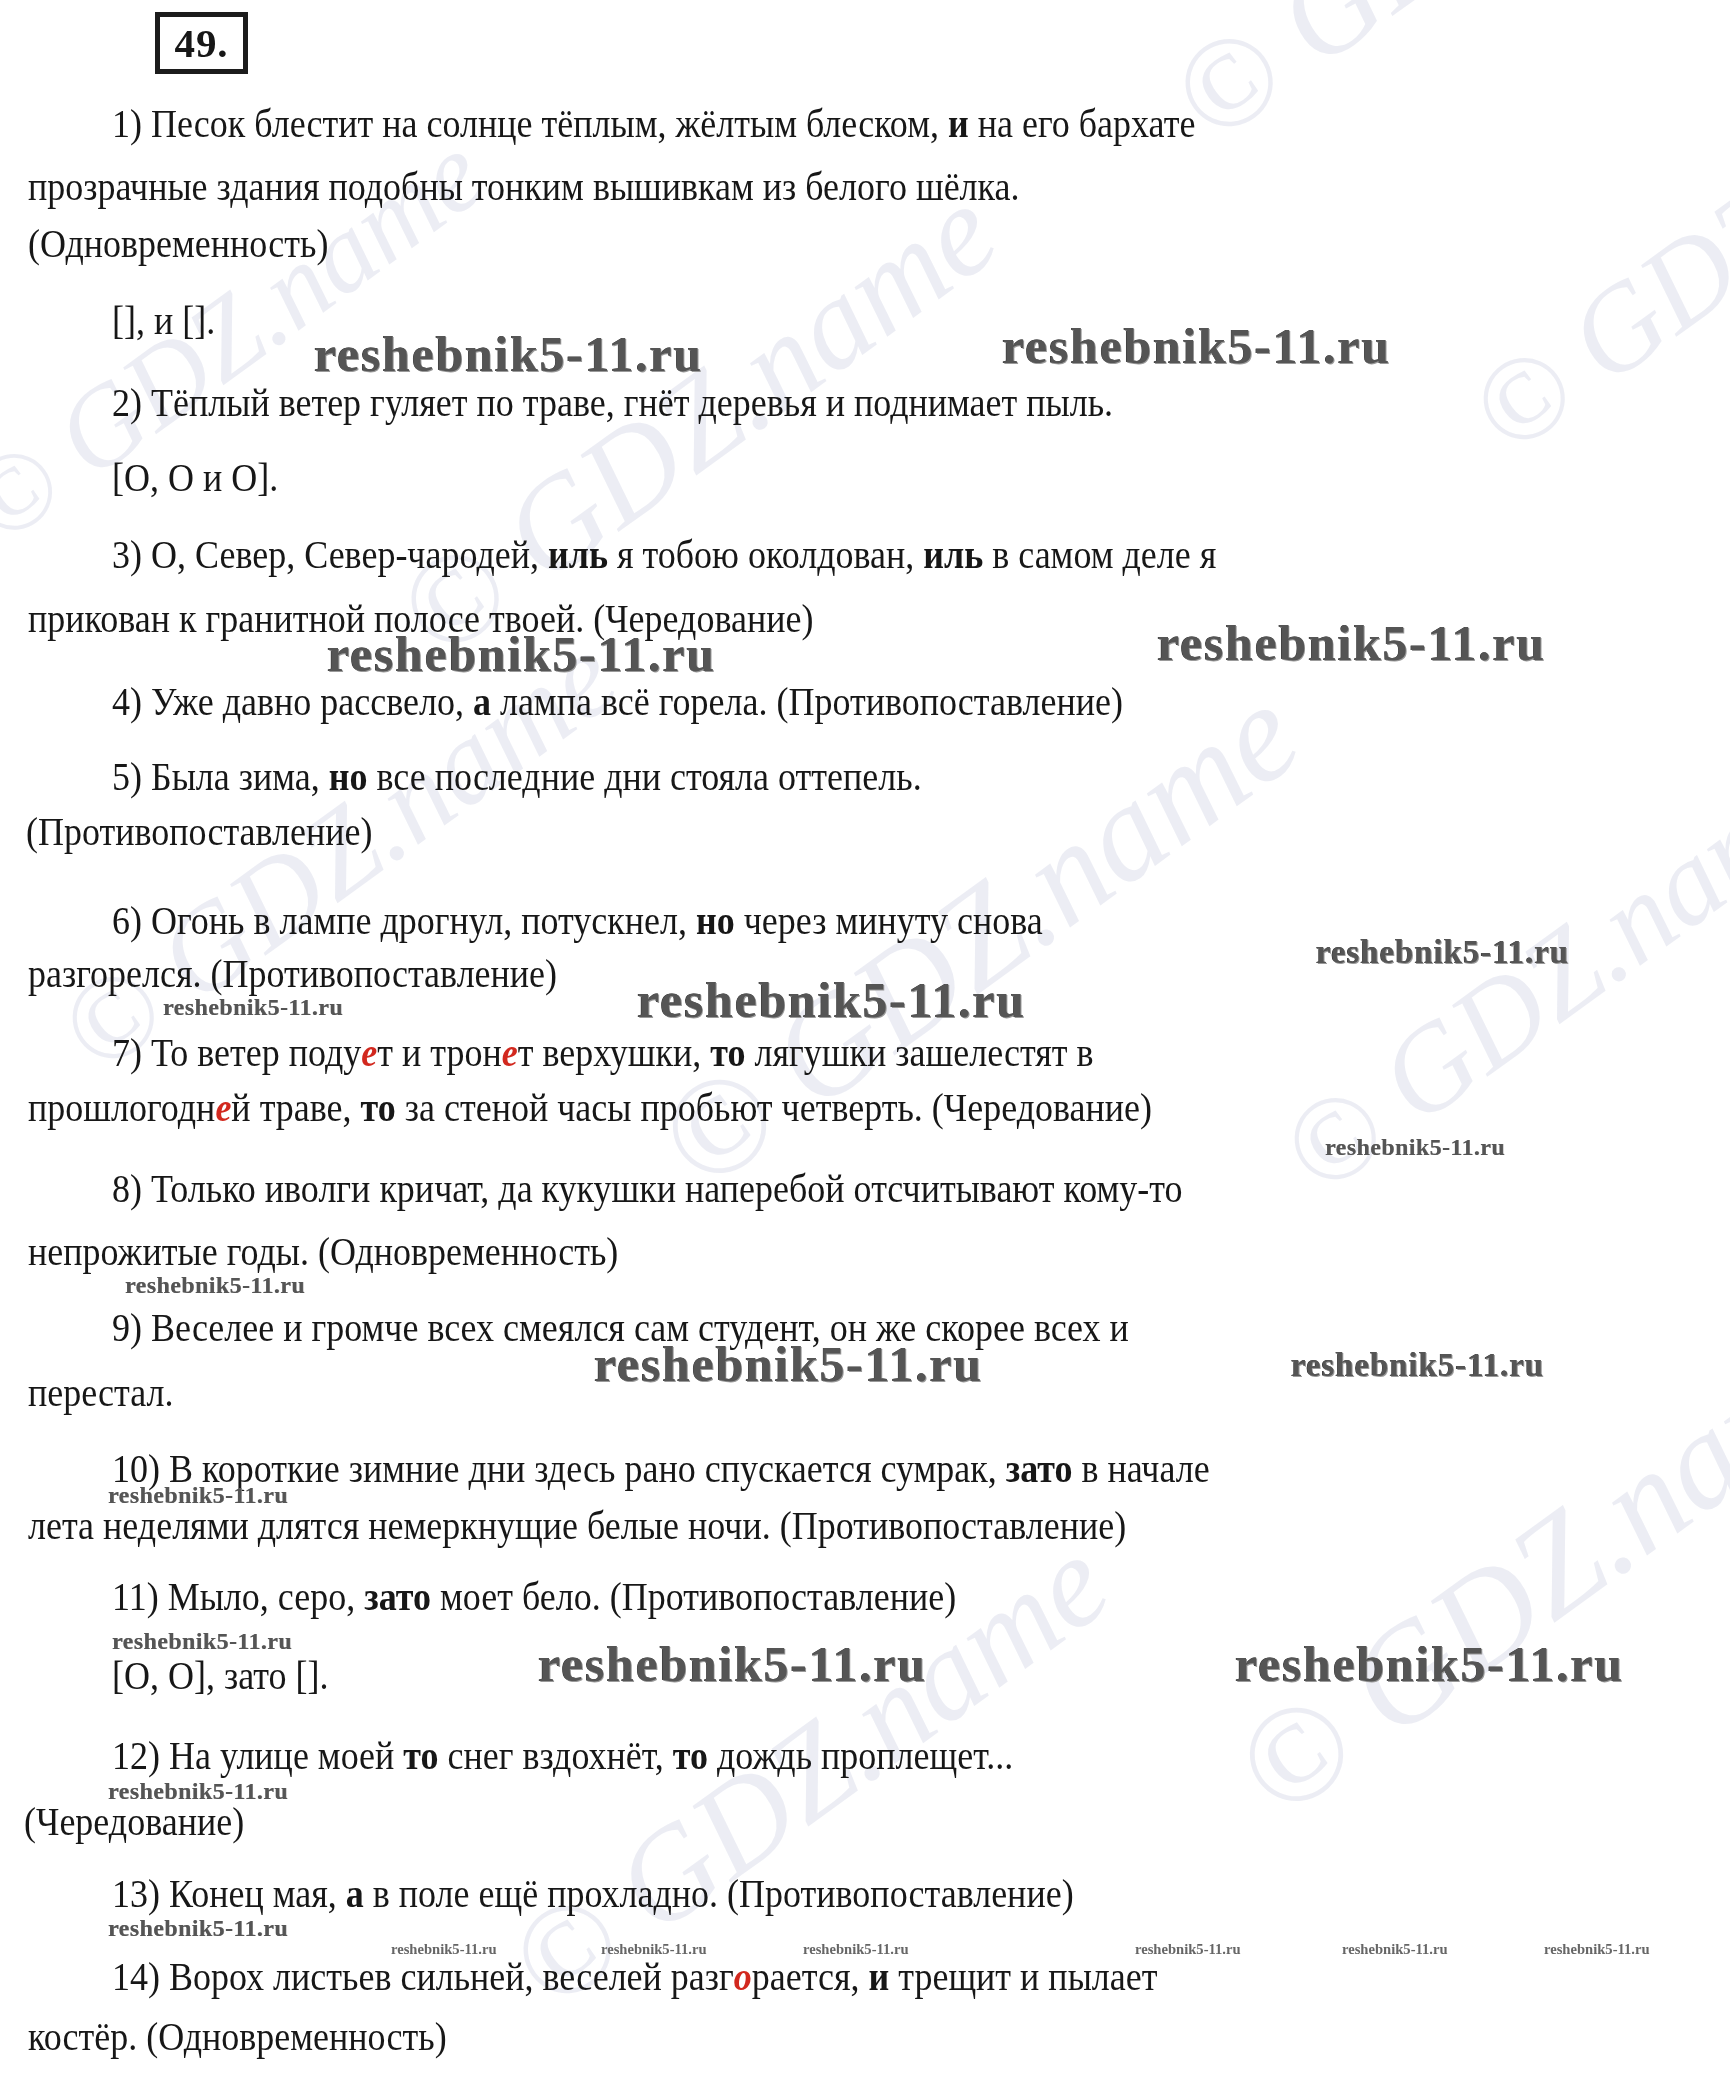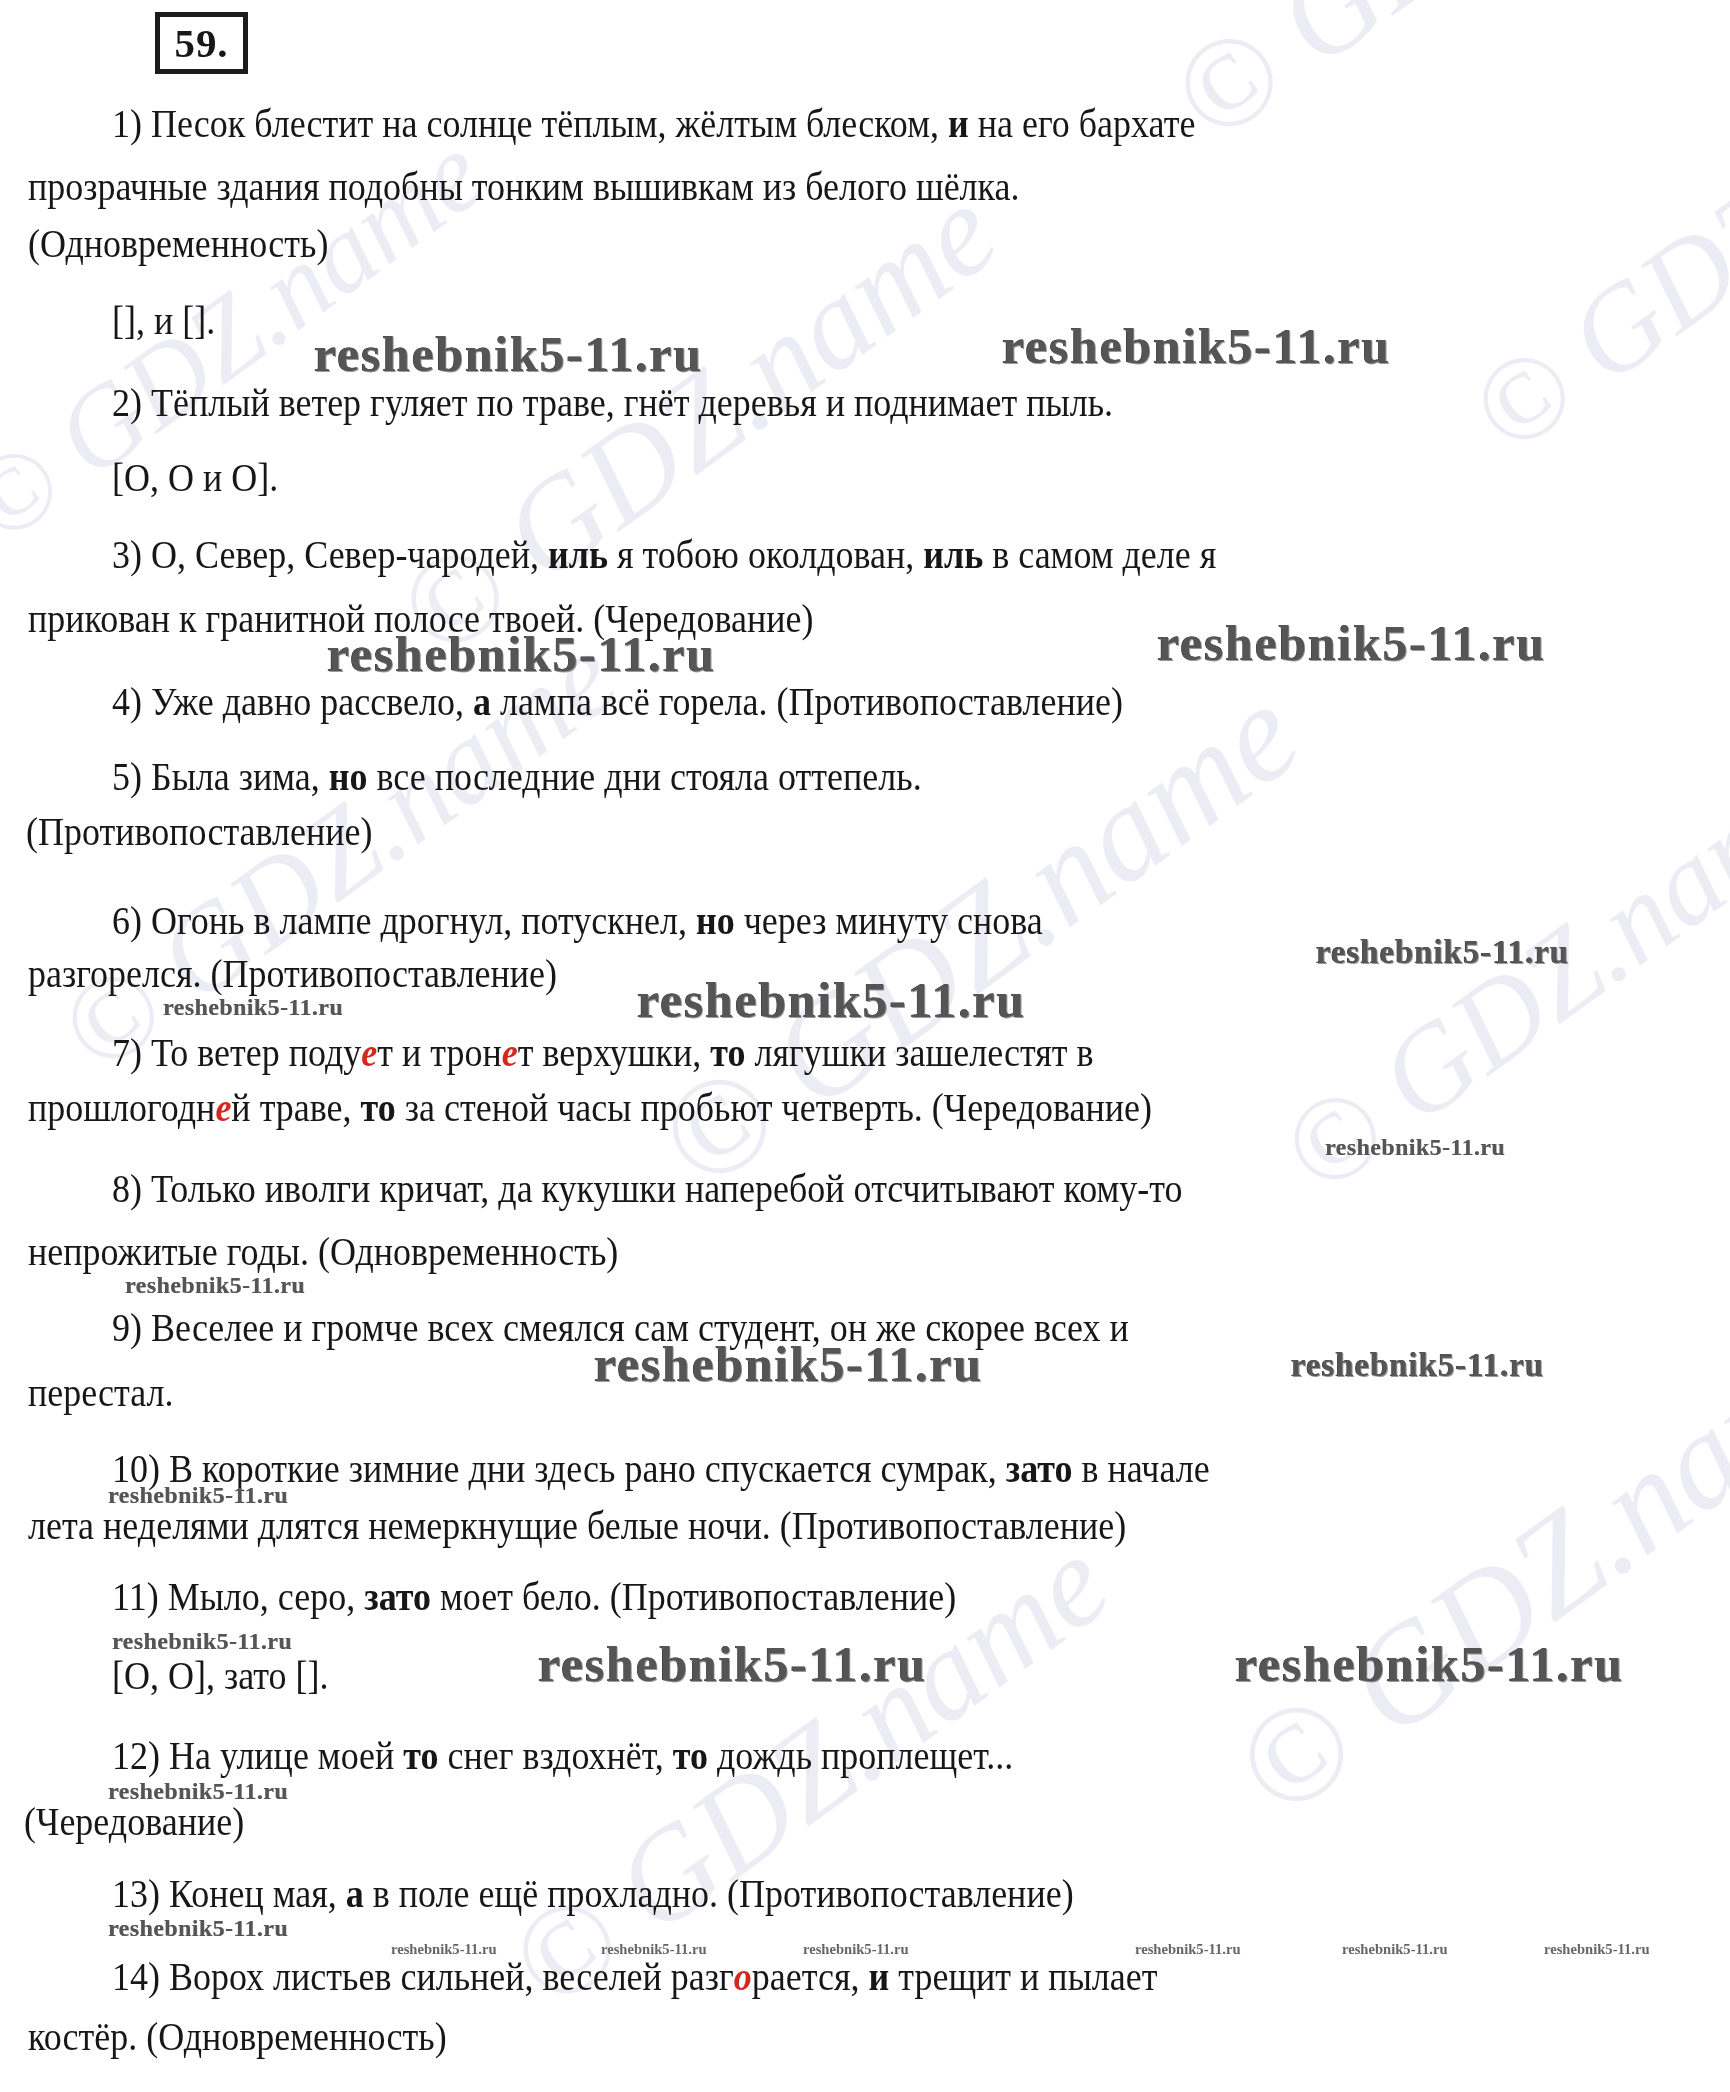--- a/index.html
+++ b/index.html
@@ -30,21 +30,21 @@
       <span class="ghost" style="left: 1445px; top: 370px; font-size: 120px;">© GDZ.name</span>
       <span class="ghost" style="left: -60px; top: 465px; font-size: 112px;">© GDZ.name</span>
       <span class="ghost" style="left: 370px; top: 568px; font-size: 129px;">© GDZ.name</span>
       <span class="ghost" style="left: 34px; top: 989px; font-size: 120px;">© GDZ.name</span>
       <span class="ghost" style="left: 628px; top: 1093px; font-size: 138px;">© GDZ.name</span>
       <span class="ghost" style="left: 1256px; top: 1110px; font-size: 120px;">© GDZ.name</span>
       <span class="ghost" style="left: 1205px; top: 1721px; font-size: 138px;">© GDZ.name</span>
       <span class="ghost" style="left: 482px; top: 1919px; font-size: 129px;">© GDZ.name</span>
     </div>
   <div id="exnum">
-    <span>59.</span>
+    <span>49.</span>
   </div>
   <div id="lines">
       <div class="line" style="left: 112px; top: 102px;"><span>1) Песок блестит на солнце тёплым, жёлтым блеском, </span><span class="b">и</span><span> на его бархате</span></div>
       <div class="line" style="left: 28px; top: 165px;"><span>прозрачные здания подобны тонким вышивкам из белого шёлка.</span></div>
       <div class="line" style="left: 28px; top: 222px;"><span>(Одновременность)</span></div>
       <div class="line" style="left: 112px; top: 299px;"><span>[], и [].</span></div>
       <div class="line" style="left: 112px; top: 381px;"><span>2) Тёплый ветер гуляет по траве, гнёт деревья и поднимает пыль.</span></div>
       <div class="line" style="left: 112px; top: 456px;"><span>[О, О и О].</span></div>
       <div class="line" style="left: 112px; top: 533px;"><span>3) О, Север, Север-чародей, </span><span class="b">иль</span><span> я тобою околдован, </span><span class="b">иль</span><span> в самом деле я</span></div>
       <div class="line" style="left: 28px; top: 597px;"><span>прикован к гранитной полосе твоей. (Чередование)</span></div>

